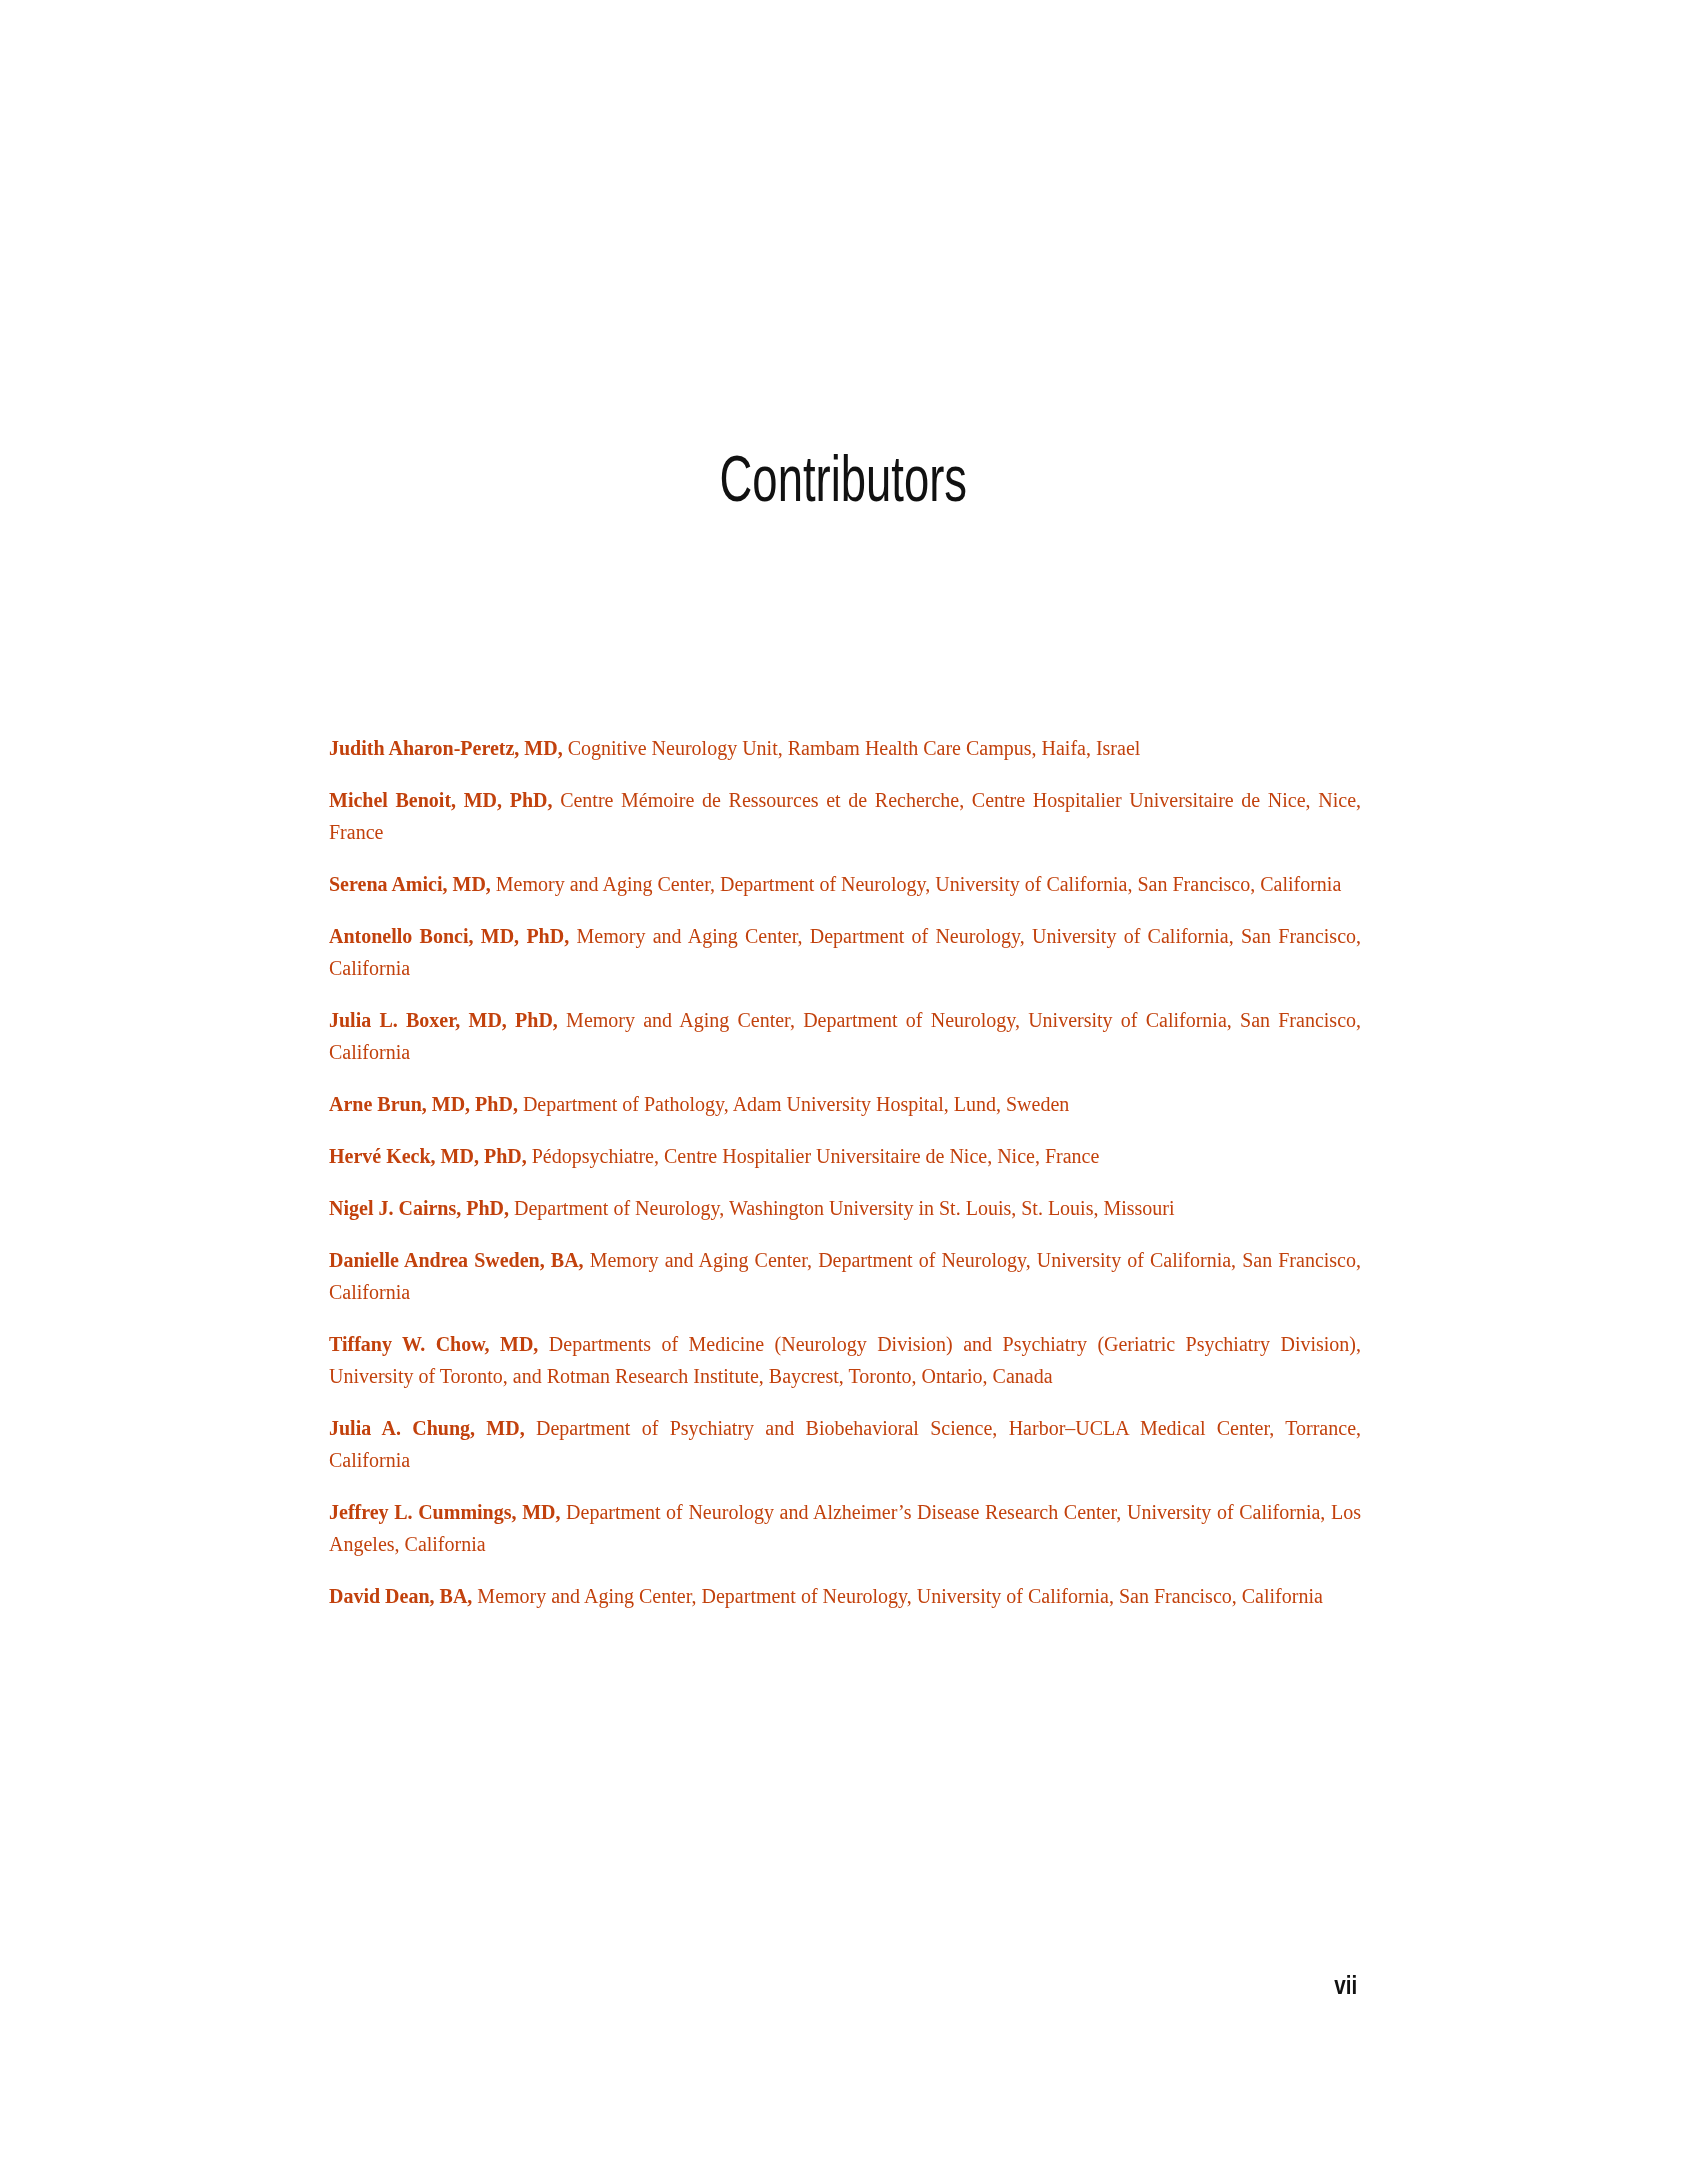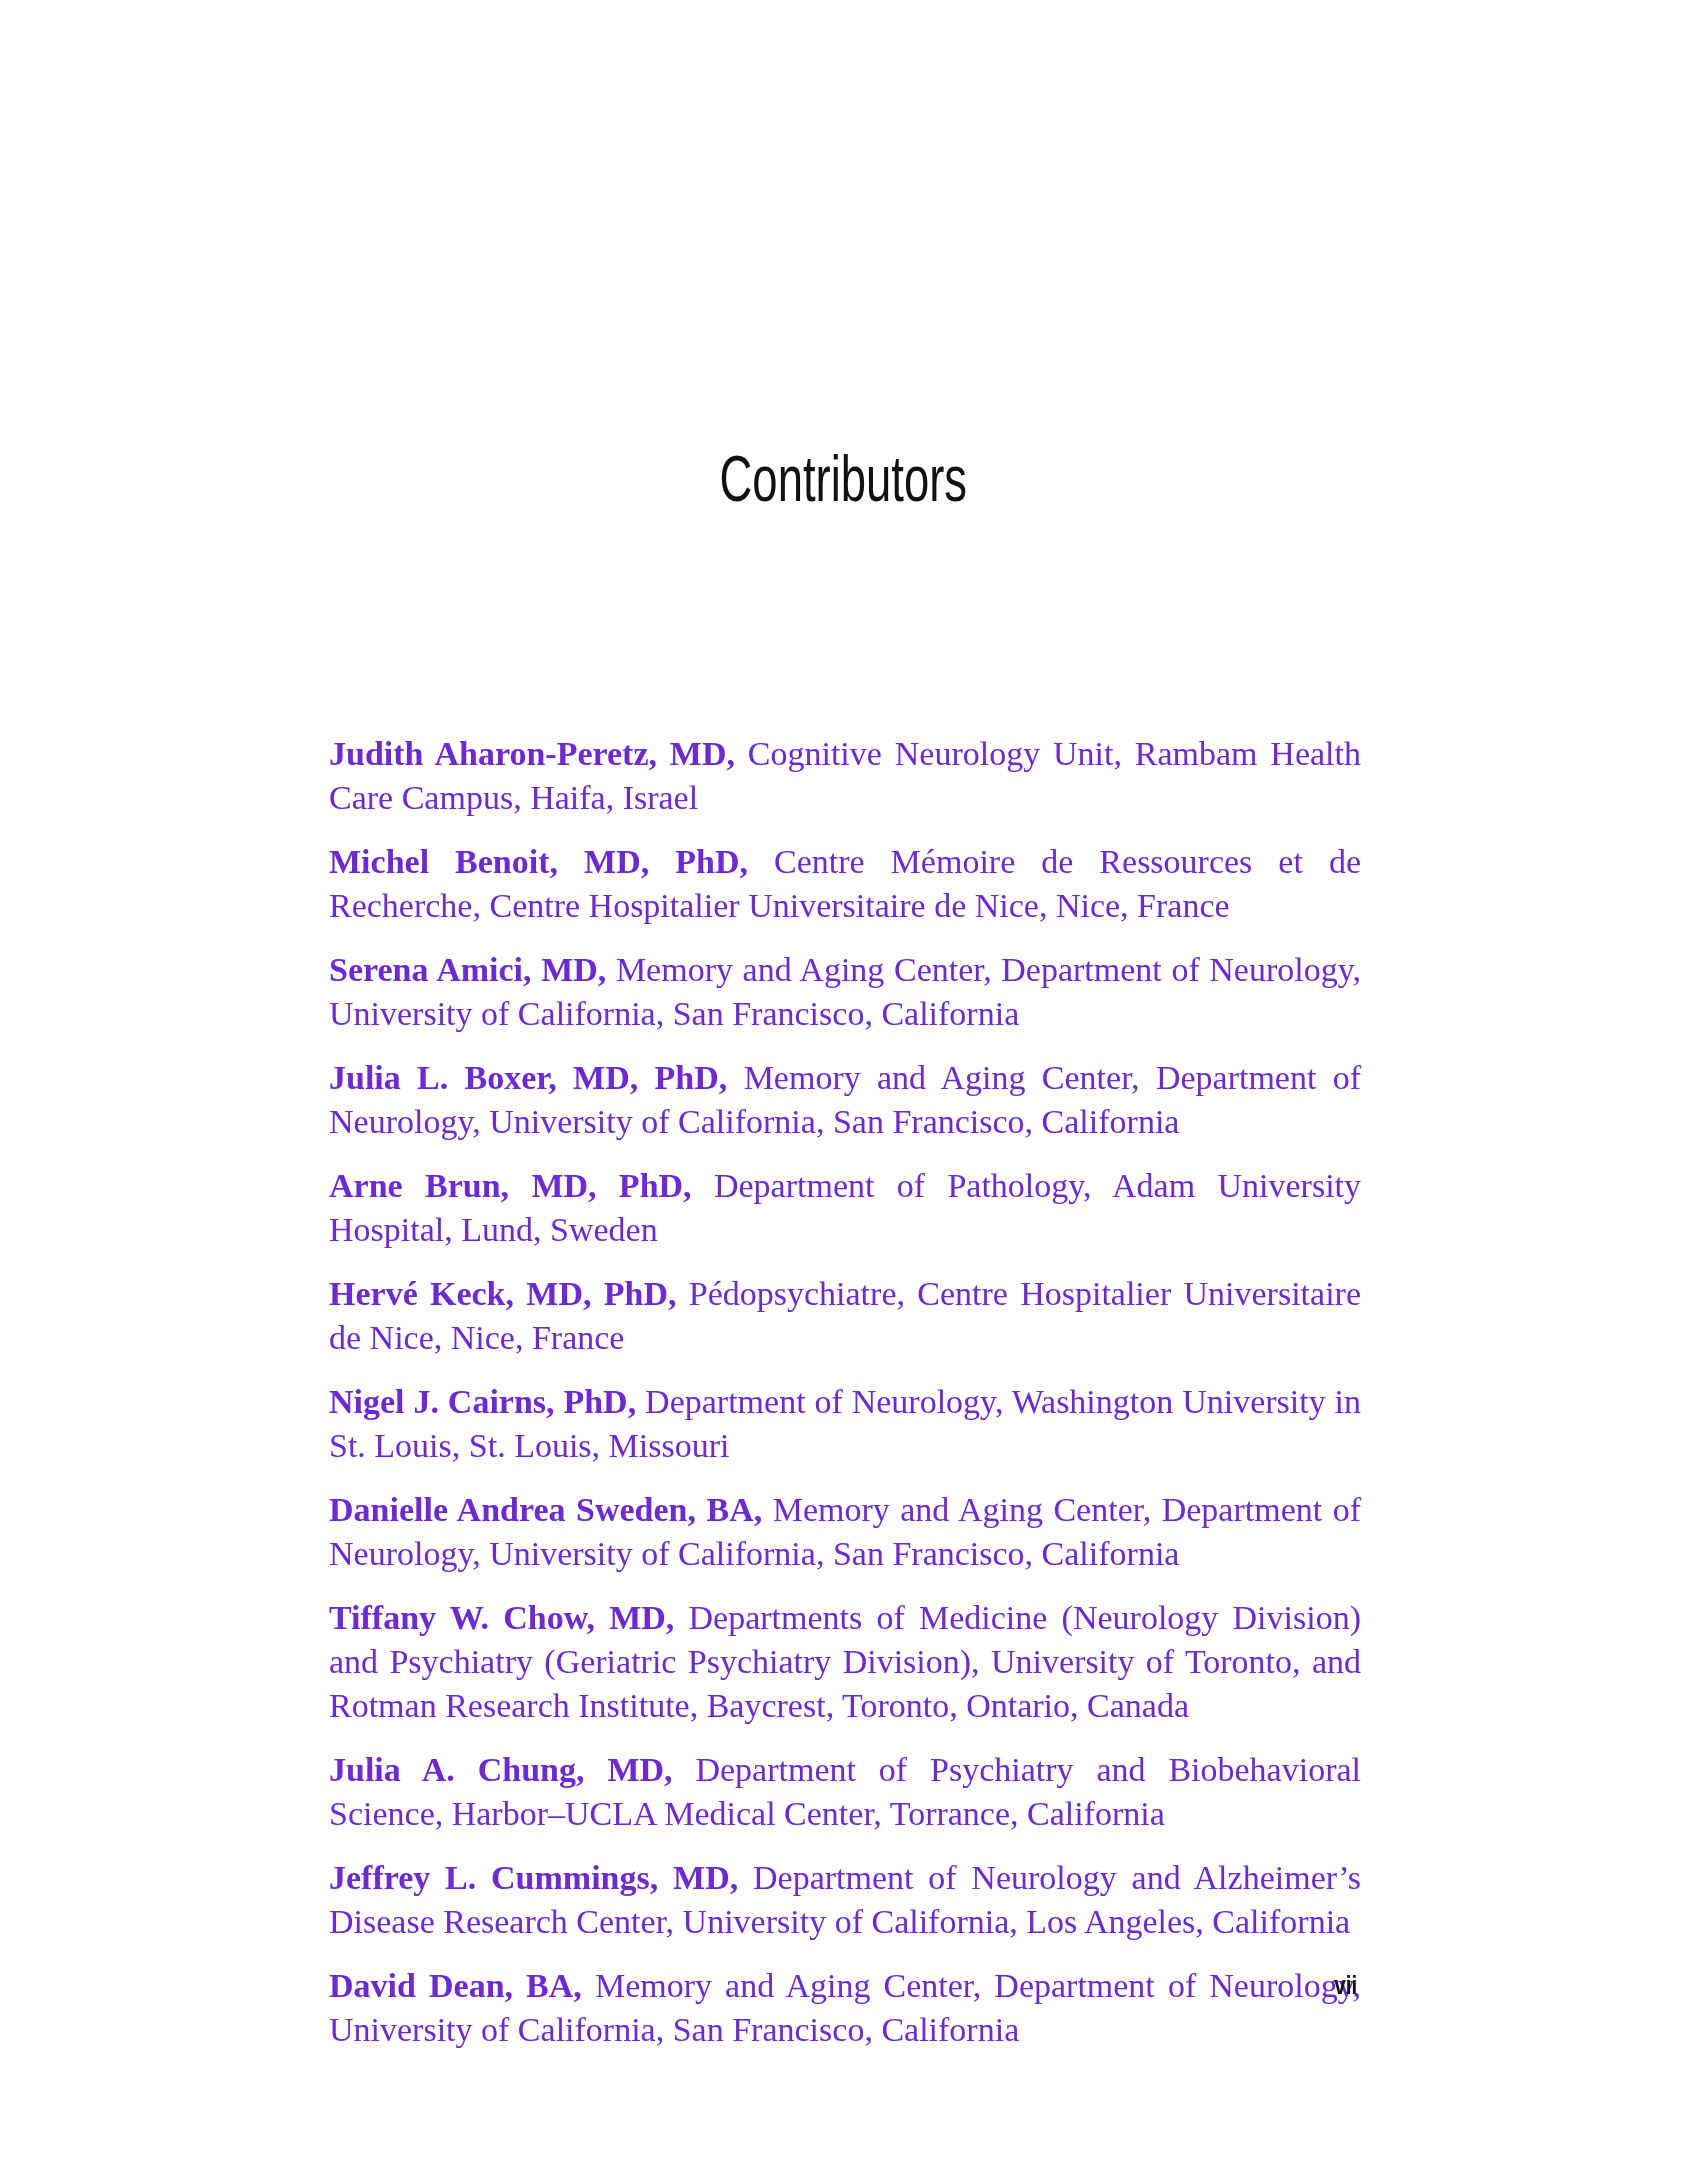--- a/index.html
+++ b/index.html
@@ -34,25 +34,25 @@
     white-space: nowrap;
     color: #111111;
   }
   .entries {
     position: absolute;
     left: 329px;
     top: 732px;
     width: 1032px;
   }
   .entry {
-    font-size: 34px;
-    line-height: 44px;
+    font-size: 20px;
+    line-height: 32px;
     text-align: justify;
     margin: 0 0 20px 0;
-    color: #6d28d9;
+    color: #c2410c;
   }
   .entry .name {
     font-weight: 700;
   }
   .pagenum-wrap {
     position: absolute;
     left: 327px;
     top: 1972px;
     width: 1033px;
     text-align: right;
@@ -87,20 +87,24 @@
     <p class="entry">
       <span class="name">Michel Benoit, MD, PhD,</span>
       <span class="aff">Centre Mémoire de Ressources et de Recherche, Centre Hospitalier Universitaire de Nice, Nice, France</span>
     </p>
 
     <p class="entry">
       <span class="name">Serena Amici, MD,</span>
       <span class="aff">Memory and Aging Center, Department of Neurology, University of California, San Francisco, California</span>
     </p>
 
+    <p class="entry">
+      <span class="name">Antonello Bonci, MD, PhD,</span>
+      <span class="aff">Memory and Aging Center, Department of Neurology, University of California, San Francisco, California</span>
+    </p>
 
     <p class="entry">
       <span class="name">Julia L. Boxer, MD, PhD,</span>
       <span class="aff">Memory and Aging Center, Department of Neurology, University of California, San Francisco, California</span>
     </p>
 
     <p class="entry">
       <span class="name">Arne Brun, MD, PhD,</span>
       <span class="aff">Department of Pathology, Adam University Hospital, Lund, Sweden</span>
     </p>

